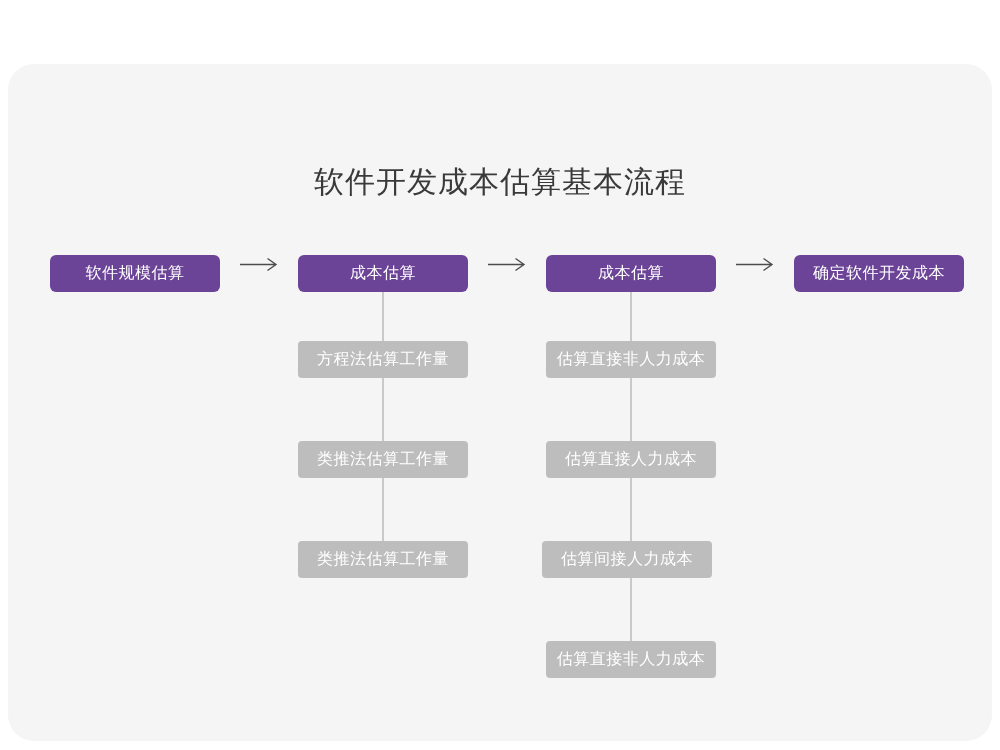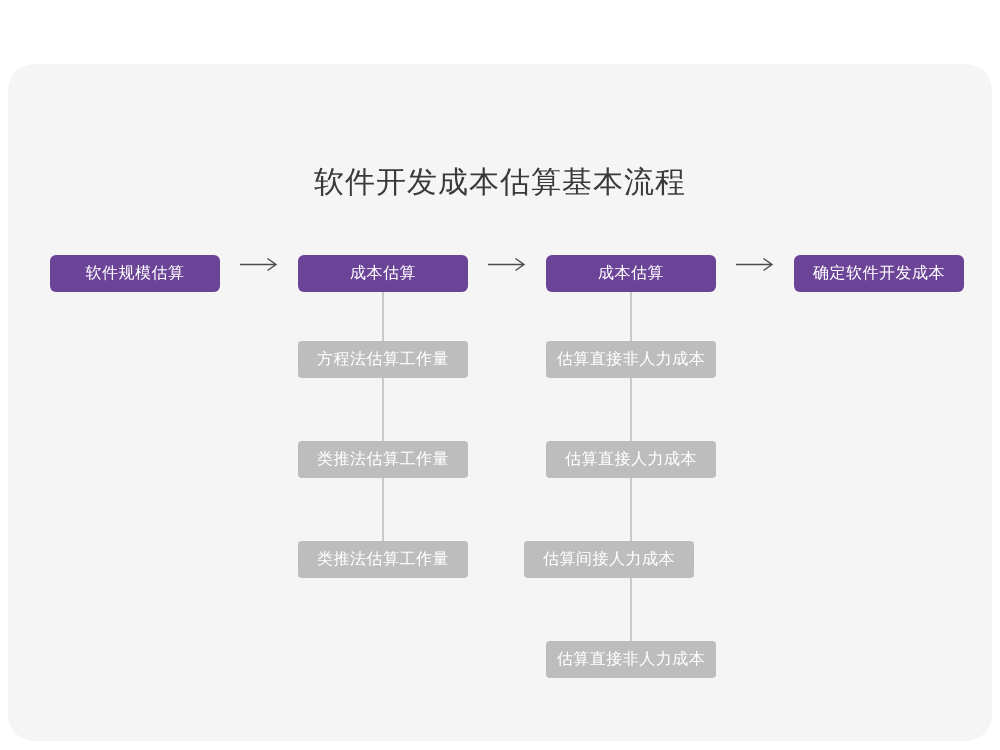--- a/index.html
+++ b/index.html
@@ -97,17 +97,17 @@
 
     <div class="connector" style="left:374px;top:220px;height:270px"></div>
     <div class="connector" style="left:622px;top:220px;height:370px"></div>
 
     <div class="node sub" style="left:290px;top:277px">方程法估算工作量</div>
     <div class="node sub" style="left:290px;top:377px">类推法估算工作量</div>
     <div class="node sub" style="left:290px;top:477px">类推法估算工作量</div>
 
     <div class="node sub" style="left:538px;top:277px">估算直接非人力成本</div>
     <div class="node sub" style="left:538px;top:377px">估算直接人力成本</div>
-    <div class="node sub" style="left:516px;top:477px">估算间接人力成本</div>
+    <div class="node sub" style="left:534px;top:477px">估算间接人力成本</div>
     <div class="node sub" style="left:538px;top:577px">估算直接非人力成本</div>
 
   </div>
 </div>
 
 </body></html>

